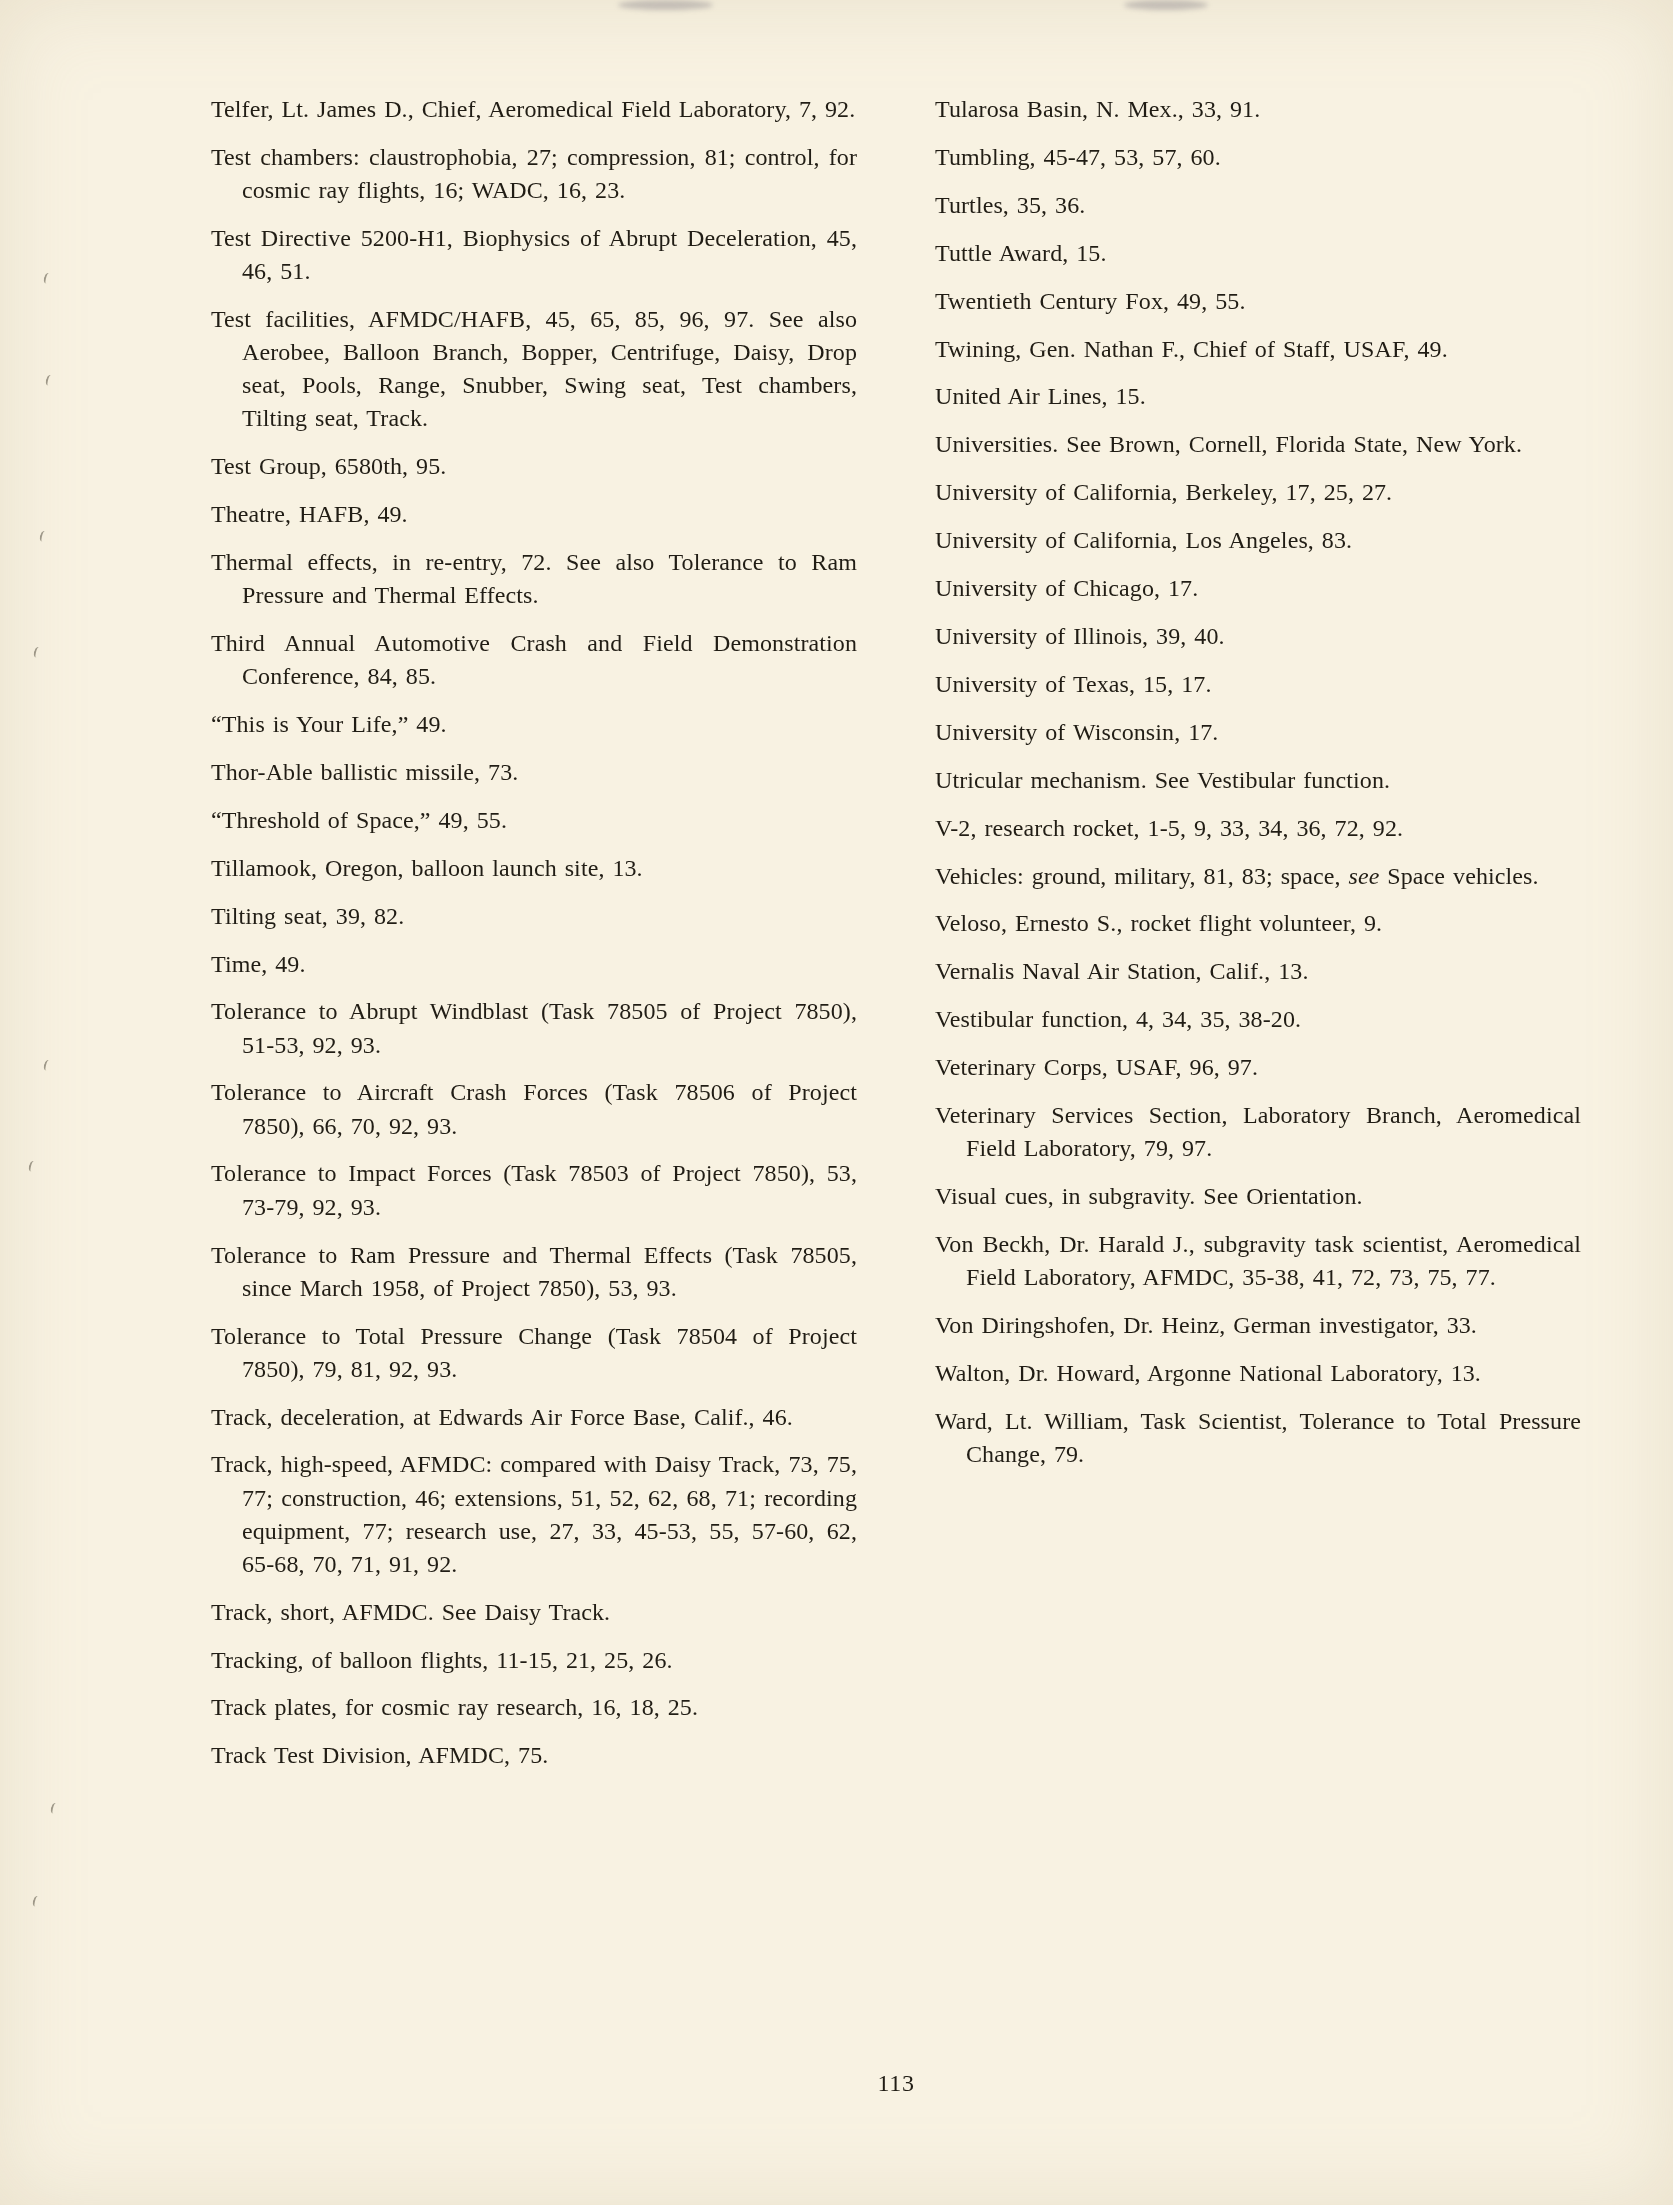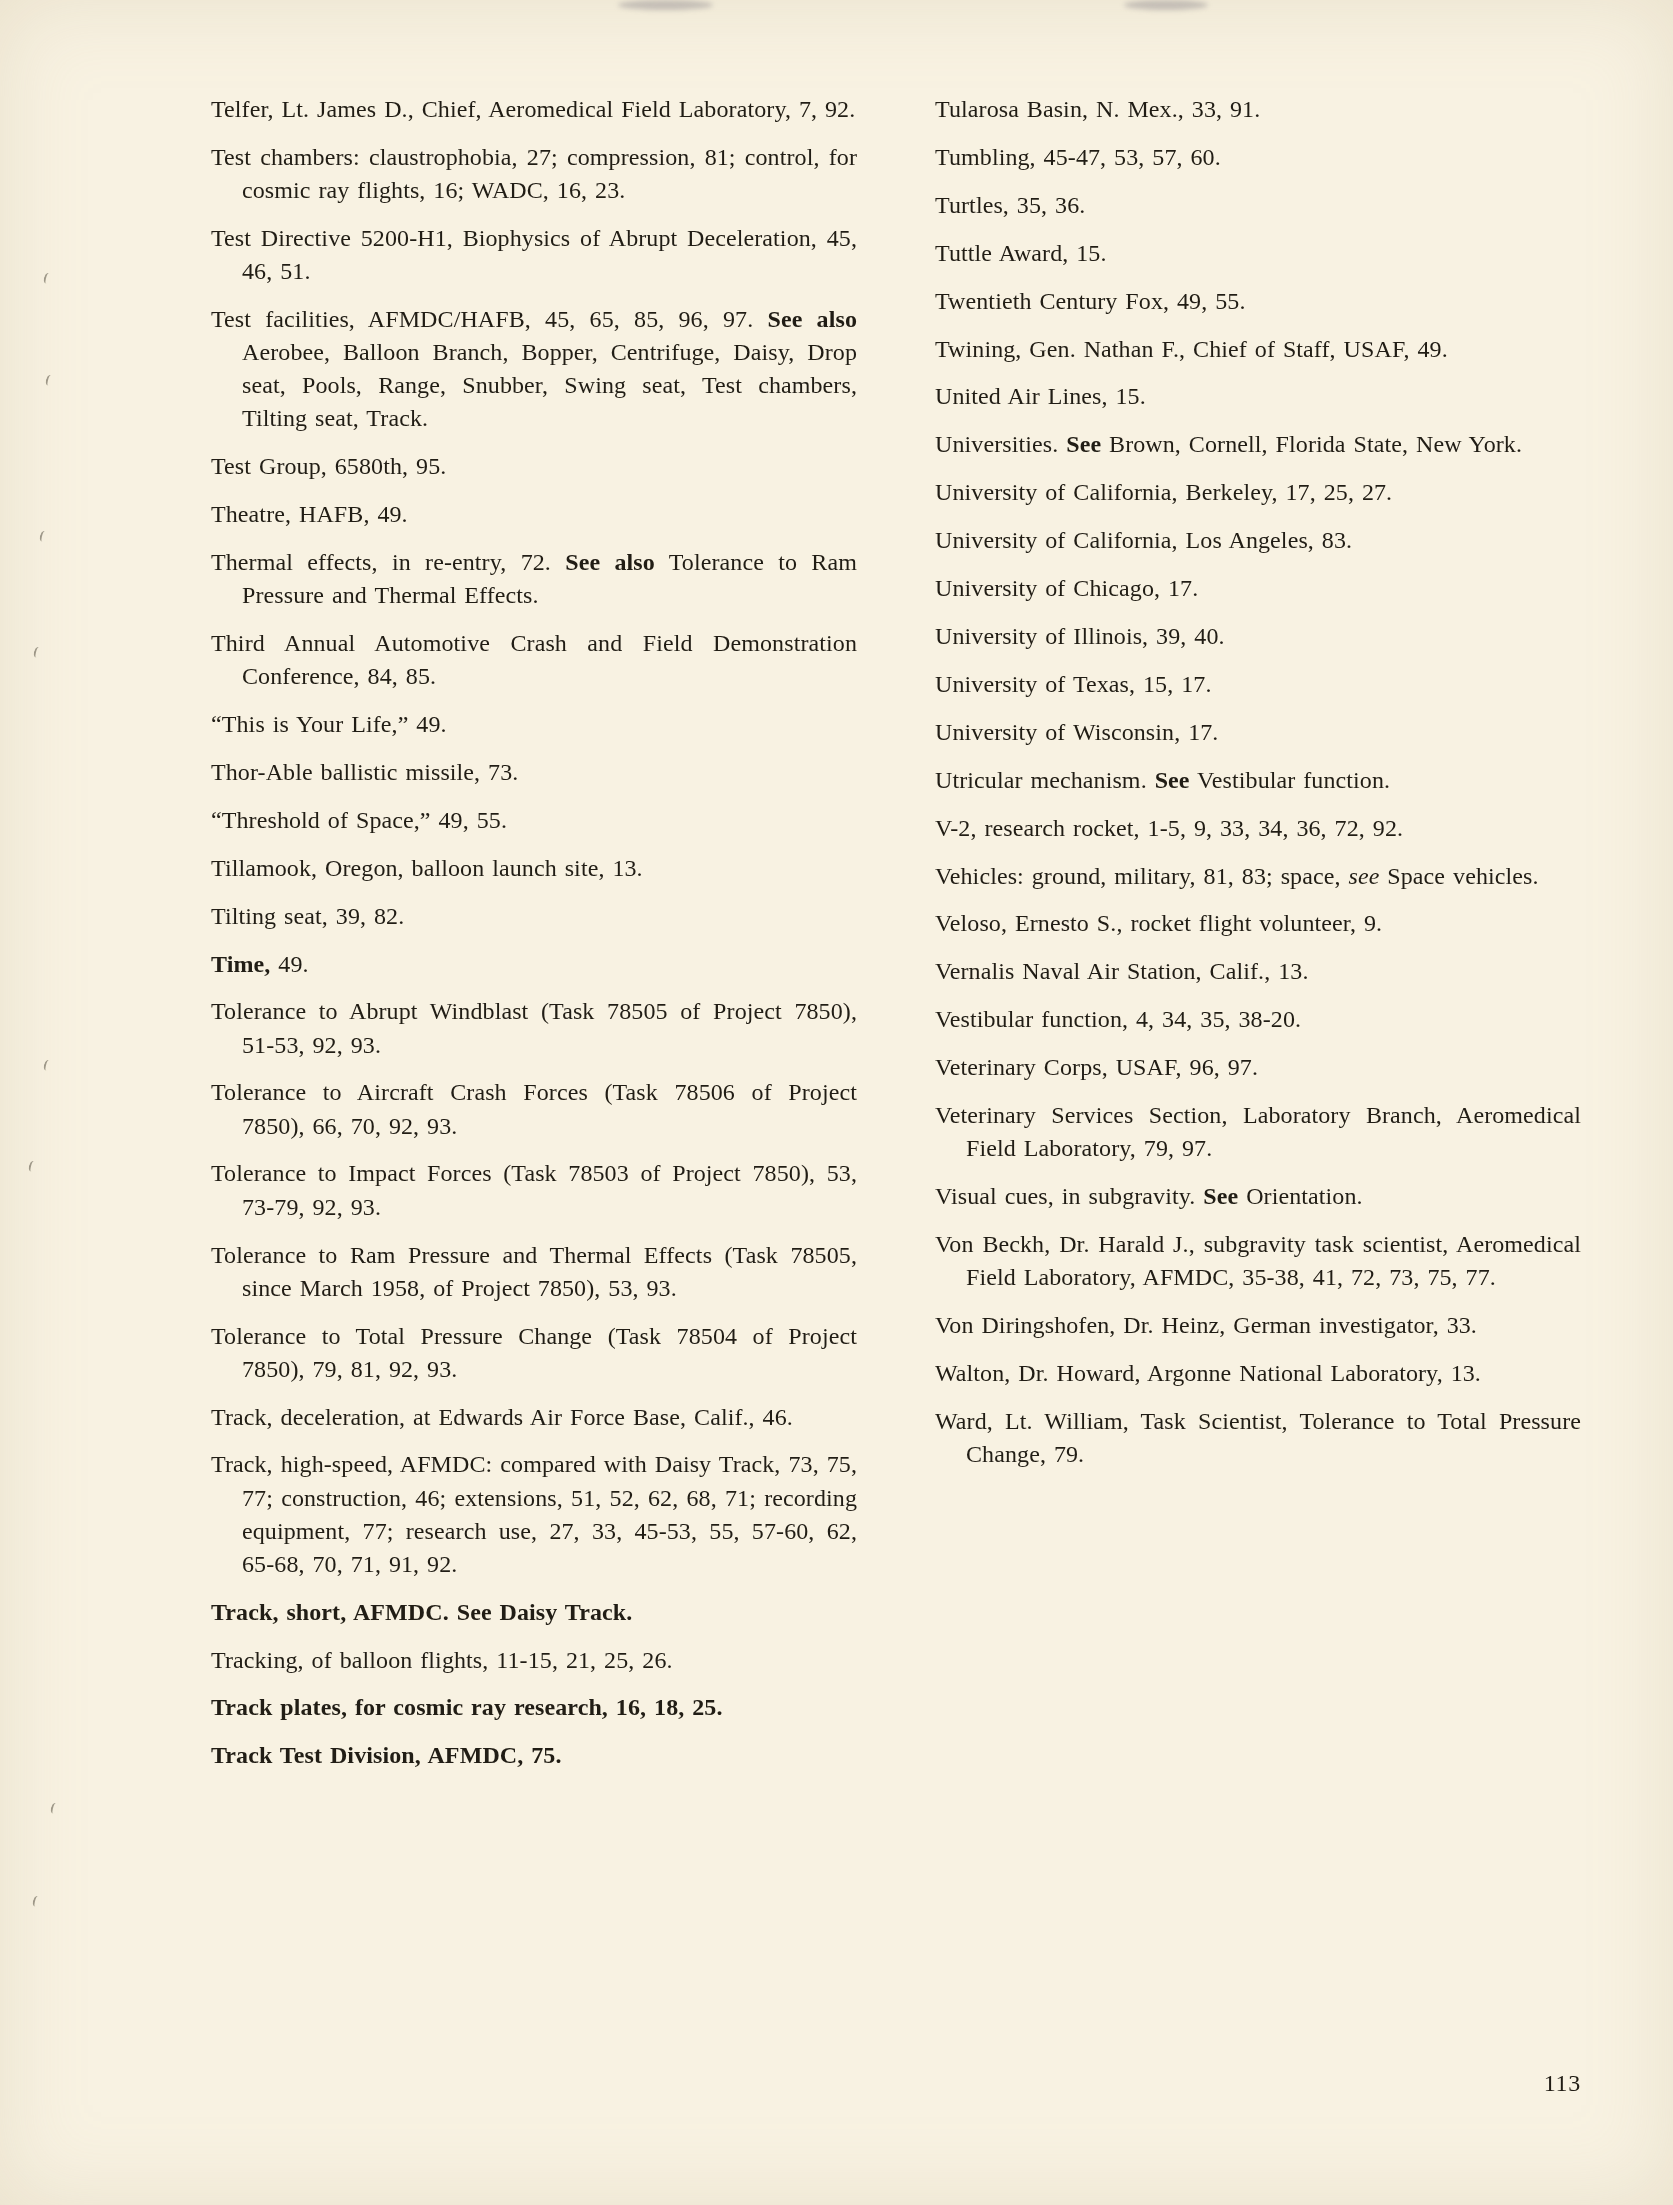--- a/index.html
+++ b/index.html
@@ -38,28 +38,28 @@
     margin: 0 0 14.8px 0;
     font-size: 24px;
     line-height: 1.38;
     letter-spacing: 0.1px;
     word-spacing: 1.8px;
     text-align: justify;
     padding-left: 31px;
     text-indent: -31px;
   }
   .entry span { text-indent: 0; }
-  .b { font-weight: 700; }
+  .b { font-weight: 400; }
   .i { font-style: italic; }
   .page-number {
     position: absolute;
     left: 211px;
     top: 2070px;
     width: 1370px;
-    text-align: right;
+    text-align: center;
     font-size: 24px;
     letter-spacing: 0.7px;
   }
   
   .smudge {
     position: absolute;
     top: 0;
     height: 9.8px;
     border-radius: 50%;
     background: rgba(125,122,128,0.38);

